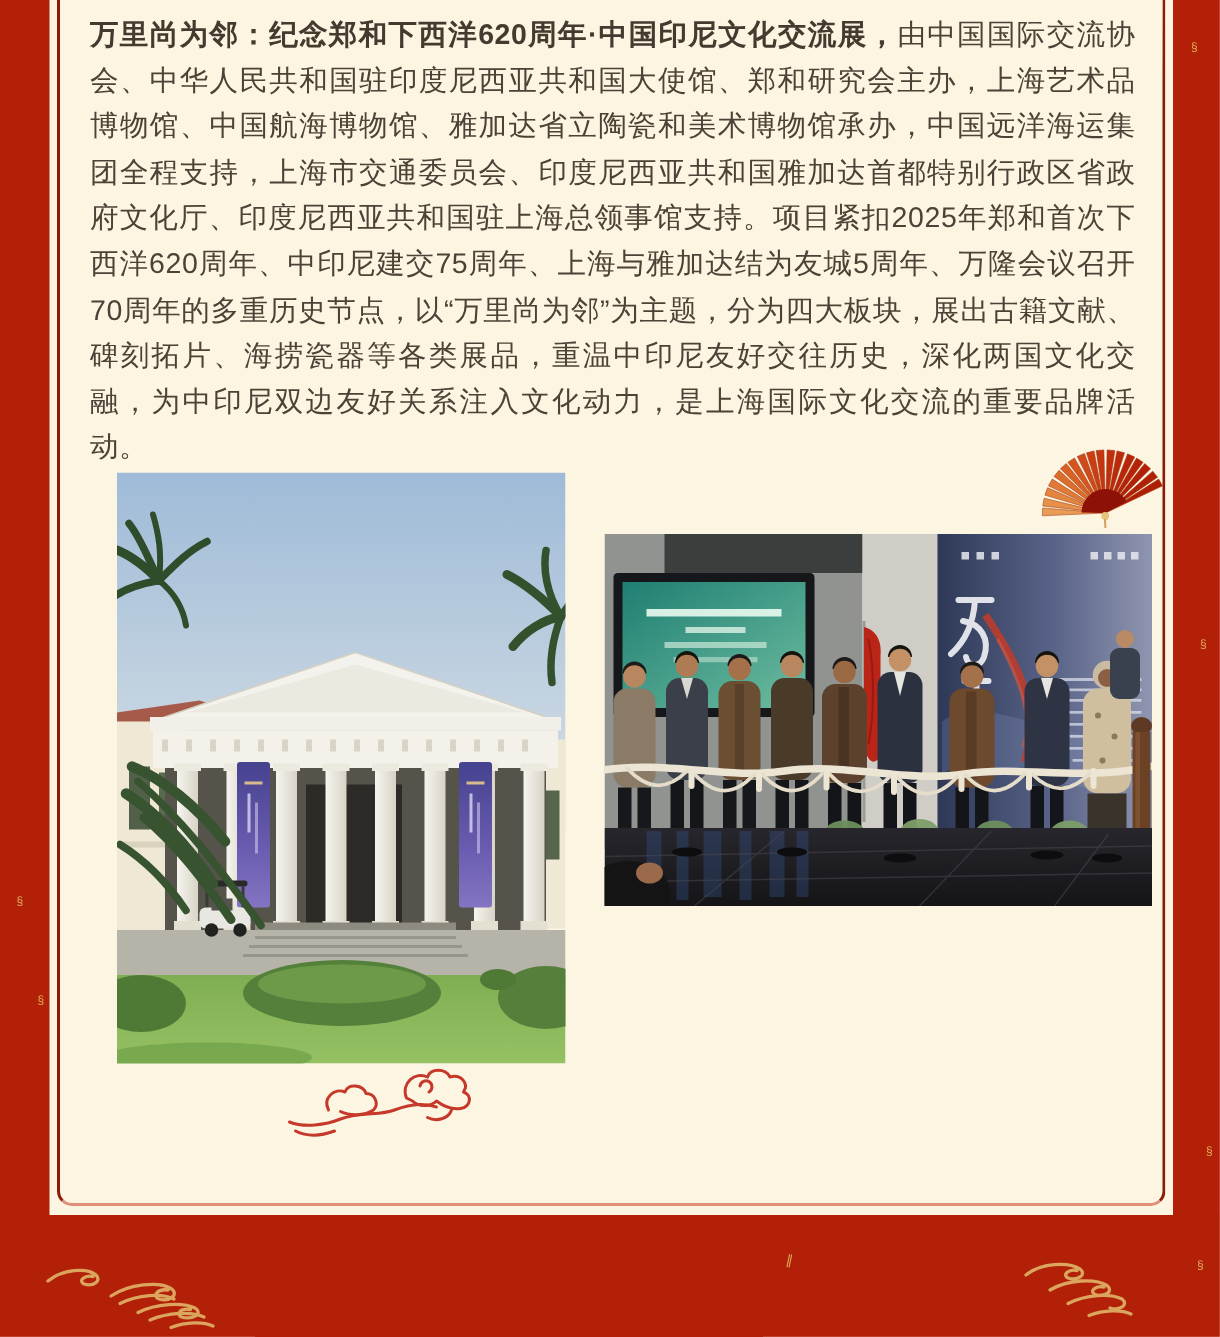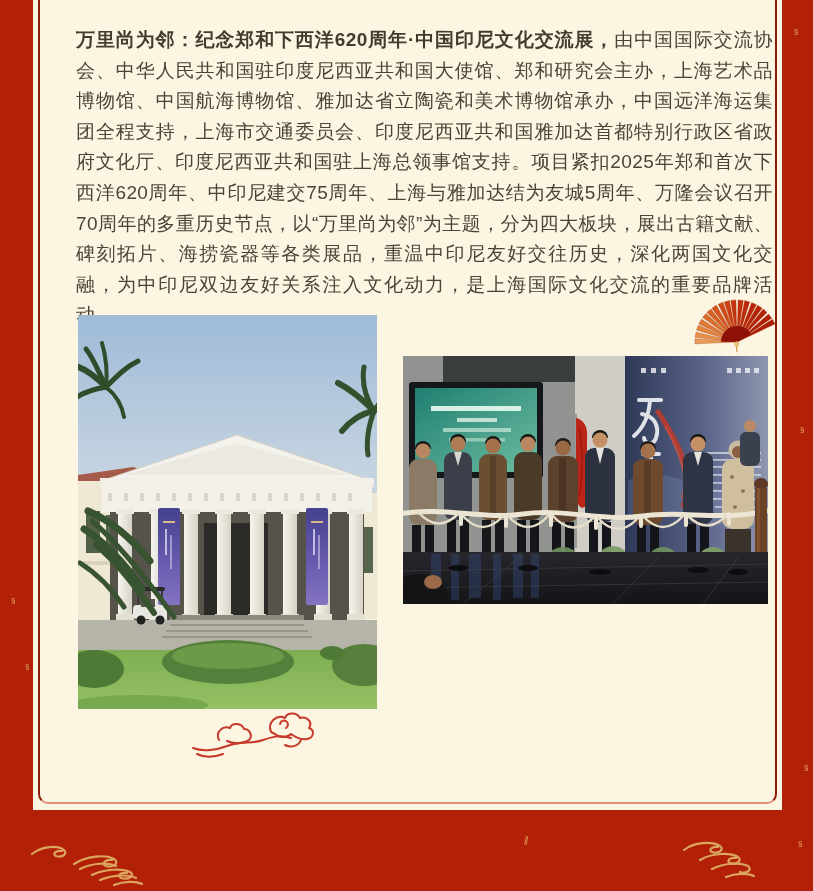--- a/index.html
+++ b/index.html
@@ -23,21 +23,21 @@
     border-left:2px solid #8e1a0a;
     border-right:2px solid #8e1a0a;
     border-bottom:2px solid #df8f79;
     border-top:2px solid transparent;
     border-bottom-left-radius:10px;
     border-bottom-right-radius:10px;
     pointer-events:none;
   }
   .article{
     position:absolute;left:27px;top:9px;width:697px;
-    margin:16px;
+    margin:0;
     font-size:19px;line-height:30.6px;
     letter-spacing:0.4px;
     color:#4d4237;
     text-align:justify;
   }
   .article strong{font-weight:700;color:#443a2f;}
   .photo{position:absolute;}
   .photo svg{display:block;}
   .deco{position:absolute;}
   .gold-mark{

